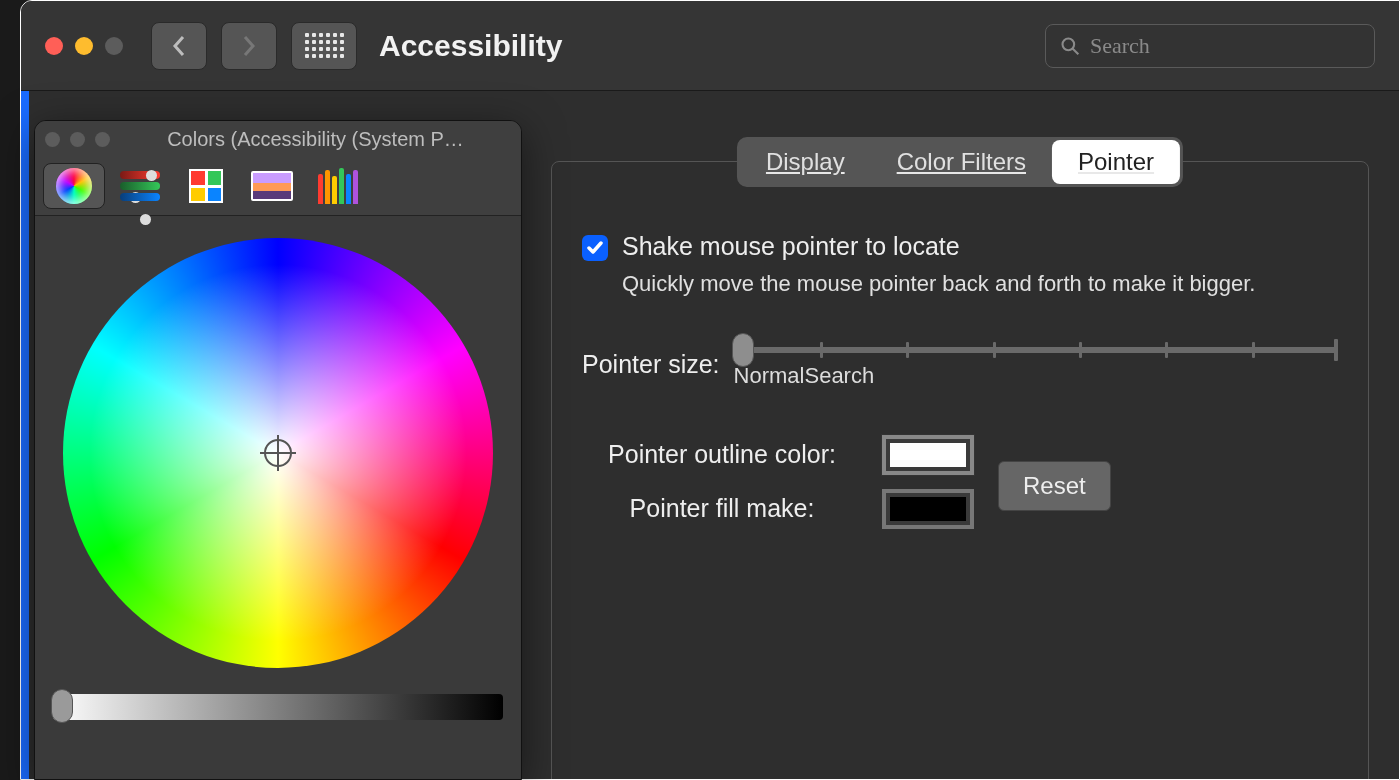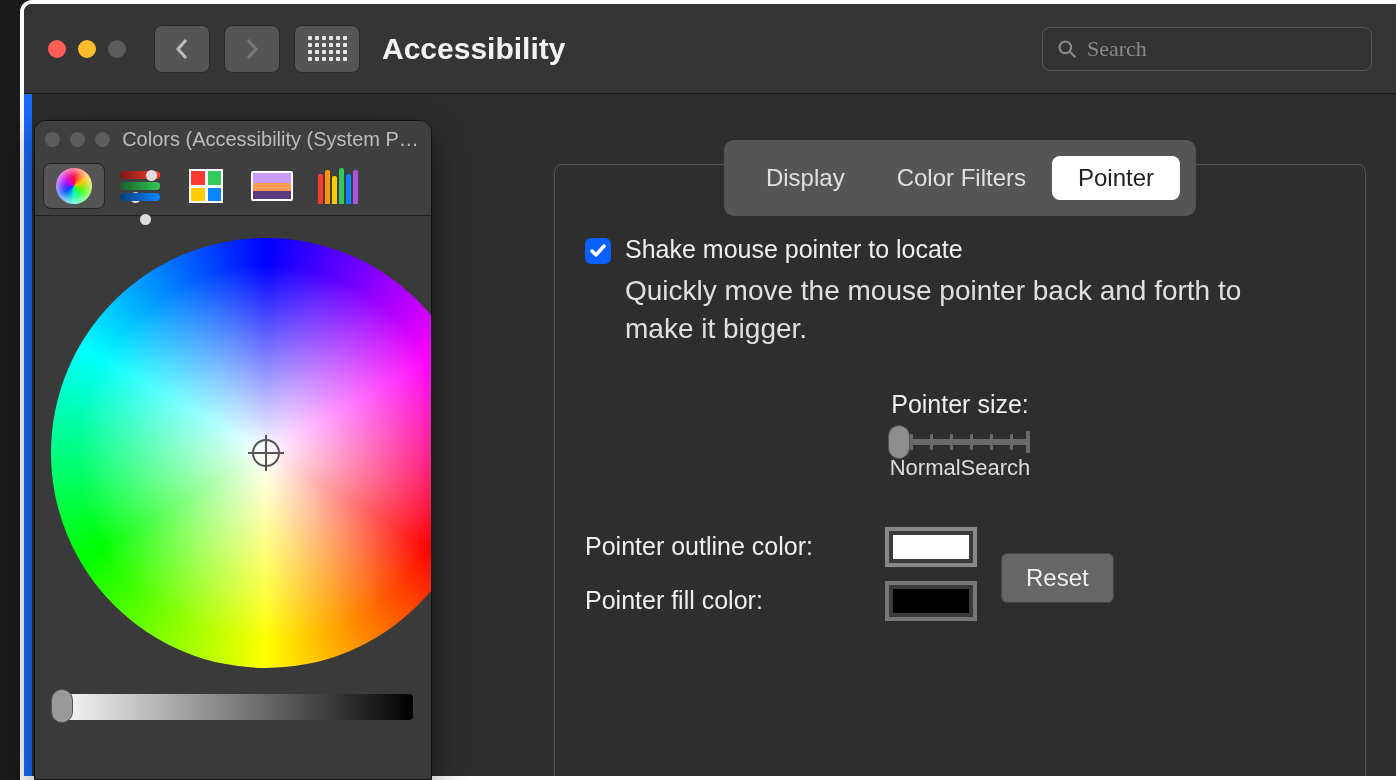--- a/index.html
+++ b/index.html
@@ -14,21 +14,21 @@
   }
 
   
   .main-window {
     position: absolute;
     top: 0;
     left: 20px;
     right: 0;
     bottom: 0;
     background: #2e2e2e;
-    border: 4px solid #ffffff;
+    border: 1px solid #ffffff;
     border-radius: 12px 0 0 0;
     overflow: hidden;
   }
   .titlebar {
     height: 90px;
     display: flex;
     align-items: center;
     padding: 0 24px;
     background: #353535;
     border-bottom: 1px solid #1a1a1a;
@@ -109,21 +109,22 @@
     bottom: -10px;
     border: 1.5px solid #555;
     border-radius: 8px;
   }
   .segmented {
     position:absolute;
     top:-25px; left:50%; transform:translateX(-50%);
     display:flex;
     background:#555;
     border-radius:10px;
-    padding:16px;
+    padding:3px;
+    text-decoration:underline;
   }
   .seg {
     padding: 8px 26px;
     font-size: 24px;
     color:#e0e0e0;
     border-radius:8px;
     white-space:nowrap;
   }
   .seg.active { background:#fff; color:#222; font-weight:500;}
 
@@ -136,29 +137,29 @@
   .checkbox {
     width:26px;height:26px;border-radius:6px;
     background:#0a60ff;
     display:flex;align-items:center;justify-content:center;
     flex-shrink:0;
     margin-top:3px;
   }
   .checkbox svg{stroke:#fff;fill:none;stroke-width:3.5;stroke-linecap:round;stroke-linejoin:round;}
   .check-label { font-size:25px; color:#eee;text-align:right; }
   .check-desc {
-    font-size:28px; color:#e0e0e0;
+    font-size:22px; color:#e0e0e0;
     margin-left:40px;
     margin-top:8px;
     max-width: 640px;
     line-height:1.35;
   }
 
   .slider-row {
-    display:flex;align-items:center; gap:14px; margin-top:42px;flex-direction:column;
+    display:flex;align-items:center; gap:14px; margin-top:42px;
   }
   .slider-label{font-size:25px;color:#eee;white-space:nowrap;}
   .slider-wrap{flex:1;position:relative;padding-top:6px;}
   .slider-track{
     height:6px;background:#6a6a6a;border-radius:3px;position:relative;
   }
   .tick{
     position:absolute;width:3px;height:16px;background:#6a6a6a;
     top:-5px;border-radius:1px;
   }
@@ -173,41 +174,41 @@
     display:flex;justify-content:flex-start;
     font-size:22px;color:#ddd;margin-top:10px;
   }
 
   .color-rows { margin-top:46px; }
   .color-row{
     display:flex;align-items:center;justify-content:flex-start;
     gap:20px;margin-bottom:14px;
   }
   .color-label{
-    font-size:25px;color:#eee;width:280px;text-align:left;
+    font-size:25px;color:#eee;width:280px;text-align:center;
   }
   .colorwell{
     width:92px;height:40px;
     border:4px solid #777;
     padding:4px;
     background:#3a3a3a;
   }
   .colorwell.active{border-color:#888;box-shadow:0 0 0 1px #333;}
   .colorwell-inner{width:100%;height:100%;}
   .reset-btn{
     position:absolute;
     padding:10px 24px;font-size:24px;color:#eee;
     background:#666;border:1px solid #444;border-radius:6px;
   }
 
   
   .colors-panel {
     position:absolute;
     left: 34px; top: 120px;
-    width:398px;height:660px;
+    width:488px;height:660px;
     background:#3a3a3a;
     border:1px solid #111;
     border-radius:12px 12px 0 0;
     box-shadow:0 10px 40px rgba(0,0,0,0.5);
     overflow:hidden;
   }
   .cp-titlebar{
     height:36px;display:flex;align-items:center;
     padding:0 10px;gap:10px;
     background:#3f3f3f;
@@ -379,21 +380,21 @@
         </div>
 
         <div class="color-rows" style="position:relative;">
           <div class="color-row">
             <div class="color-label">Pointer outline color:</div>
             <div class="colorwell active">
               <div class="colorwell-inner" style="background:#fff"></div>
             </div>
           </div>
           <div class="color-row">
-            <div class="color-label">Pointer fill color:</div>
+            <div class="color-label">Pointer fill make:</div>
             <div class="colorwell">
               <div class="colorwell-inner" style="background:#000"></div>
             </div>
           </div>
           <button class="reset-btn" style="left:416px;top:26px">Reset</button>
         </div>
       </div>
     </div>
   </div>
 </div>

